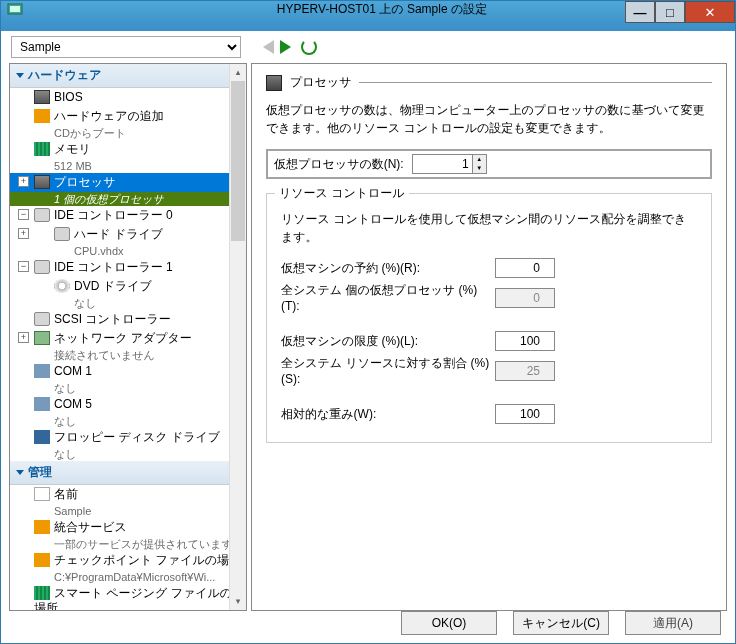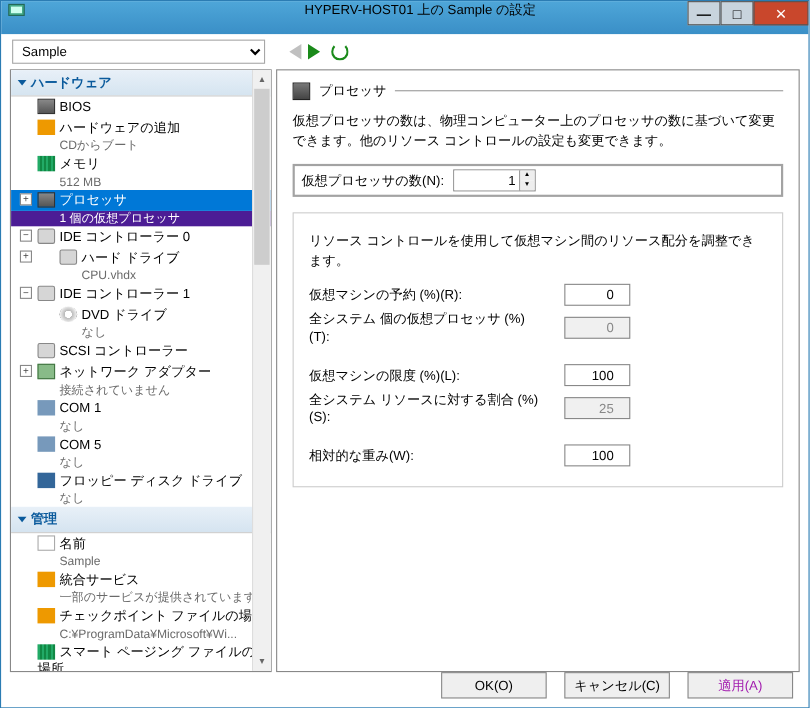--- a/index.html
+++ b/index.html
@@ -19,44 +19,44 @@
 .refresh-icon { width: 16px; height: 16px; border: 2px solid #1a8a1a; border-radius: 50%; border-top-color: transparent; position: relative; margin-left: 4px; }
 .content { display: flex; height: 548px; padding: 0 8px; gap: 4px; }
 .left-panel { width: 238px; border: 1px solid #888; background: #fff; overflow-y: auto; position: relative; }
 .tree-header { background: linear-gradient(#e8f0f8, #d5e4f0); color: #0a5a9c; font-weight: bold; padding: 3px 6px; display: flex; align-items: center; gap: 4px; border-bottom: 1px solid #ccc; }
 .caret { width: 0; height: 0; border-top: 5px solid #0a5a9c; border-left: 4px solid transparent; border-right: 4px solid transparent; display: inline-block; }
 .tree-item { padding: 2px 4px 2px 24px; cursor: default; position: relative; line-height: 15px; }
 .tree-item.l2 { padding-left: 44px; }
 .tree-sub { color: #6a6a6a; font-size: 11px; padding-left: 44px; line-height: 14px; }
 .tree-sub.l2 { padding-left: 64px; }
 .tree-item.selected { background: #0078d7; color: #fff; }
-.tree-item.selected + .tree-sub { background: #4c1d95; color: #fff; }
+.tree-item.selected + .tree-sub { background: #4d7c0f; color: #fff; font-style: italic; }
 .expander { position: absolute; left: 8px; top: 3px; width: 11px; height: 11px; border: 1px solid #888; background: #fff; font-size: 9px; line-height: 9px; text-align: center; color: #444; }
 .tree-icon { position: absolute; left: 24px; top: 2px; width: 16px; height: 14px; }
 .tree-item.l2 .tree-icon { left: 44px; }
 .tree-item .tree-icon + span { margin-left: 20px; }
 .right-panel { flex: 1; border: 1px solid #888; padding: 10px 14px; overflow-y: auto; }
 .section-head { display: flex; align-items: center; gap: 8px; margin-bottom: 10px; }
 .section-head .line { flex: 1; height: 1px; background: #999; }
 .desc { margin: 6px 0 12px 0; line-height: 1.5; }
-.field-row { display: flex; align-items: center; margin: 4px 0; gap: 22px; }
+.field-row { display: flex; align-items: center; margin: 4px 0; gap: 4px; }
 .field-label { width: 210px; }
 .num-input { width: 60px; height: 20px; border: 1px solid #888; text-align: right; padding-right: 14px; position: relative; font-size: 12px; }
 .num-input.ro { background: #f0f0f0; color: #888; }
 .spinner-box { display: flex; align-items: center; border: 2px solid #a3a3a3; padding: 3px 6px; margin-bottom: 14px; }
 .spinner-label { flex: 0 0 auto; }
 .spinner { width: 75px; height: 20px; border: 1px solid #888; display: flex; margin-left: 8px; }
 .spinner input { flex: 1; border: none; text-align: right; padding-right: 3px; font-size: 12px; width: 100%; }
 .spinner-btns { width: 14px; display: flex; flex-direction: column; border-left: 1px solid #888; }
 .spinner-btn { flex: 1; font-size: 6px; text-align: center; line-height: 9px; background: #eee; }
 .group-frame { border: 1px solid #ccc; padding: 10px 14px 14px 14px; margin-top: 6px; position: relative; }
 .group-title { position: absolute; top: -9px; left: 8px; background: #fff; padding: 0 4px; }
 .footer { position: absolute; bottom: 8px; right: 14px; display: flex; gap: 16px; }
 .btn { width: 96px; height: 24px; border: 1px solid #888; background: #efefef; font-size: 12px; }
-.btn:disabled { color: #a21caf; }
+.btn:disabled { color: #404040; }
 .ico-chip { background: linear-gradient(#888, #555); border: 1px solid #333; }
 .ico-mem { background: repeating-linear-gradient(90deg,#2a6,#2a6 2px,#184 2px,#184 4px); }
 .ico-disk { background: #d6d6d6; border: 1px solid #888; border-radius: 2px; }
 .ico-dvd { background: radial-gradient(circle,#fff 30%,#bbb 32%,#eee 70%,#999 72%); border-radius: 50%; }
 .ico-net { background: #8b8; border: 1px solid #474; }
 .ico-com { background: #79b; }
 .ico-floppy { background: #369; }
 .ico-paper { background: #fff; border: 1px solid #aaa; }
 .ico-star { background: #e90; }
 .proc-icon { width: 16px; height: 16px; background: linear-gradient(#777,#444); border: 1px solid #222; }
@@ -171,20 +171,21 @@
       <div class="spinner">
         <input value="1" style="">
         <div class="spinner-btns">
           <div class="spinner-btn">▲</div>
           <div class="spinner-btn">▼</div>
         </div>
       </div>
     </div>
 
     <div class="group-frame">
+      <div class="group-title">リソース コントロール</div>
       <div class="desc">リソース コントロールを使用して仮想マシン間のリソース配分を調整できます。</div>
 
       <div class="field-row">
         <span class="field-label">仮想マシンの予約 (%)(R):</span>
         <input class="num-input" value="0" style="">
       </div>
       <div class="field-row">
         <span class="field-label">全システム 個の仮想プロセッサ (%)(T):</span>
         <input class="num-input ro" readonly="" value="0" style="">
       </div>

